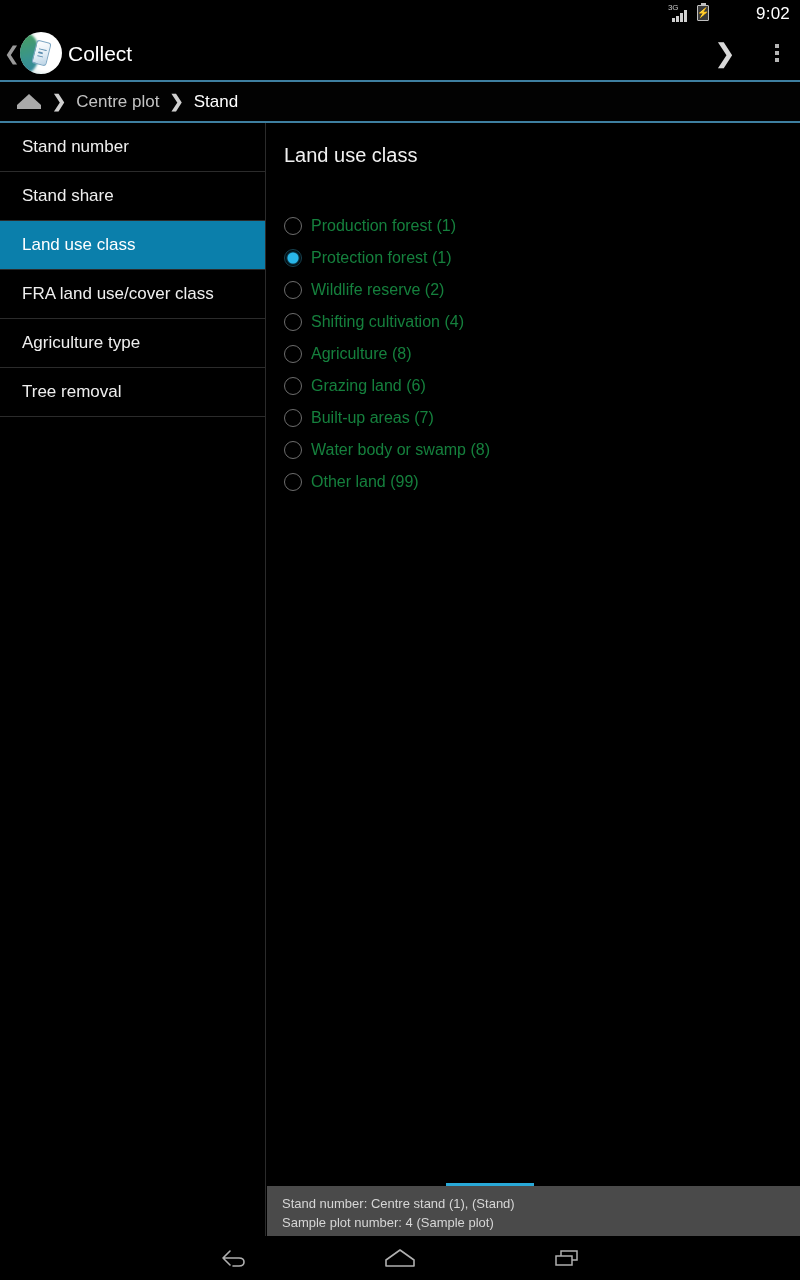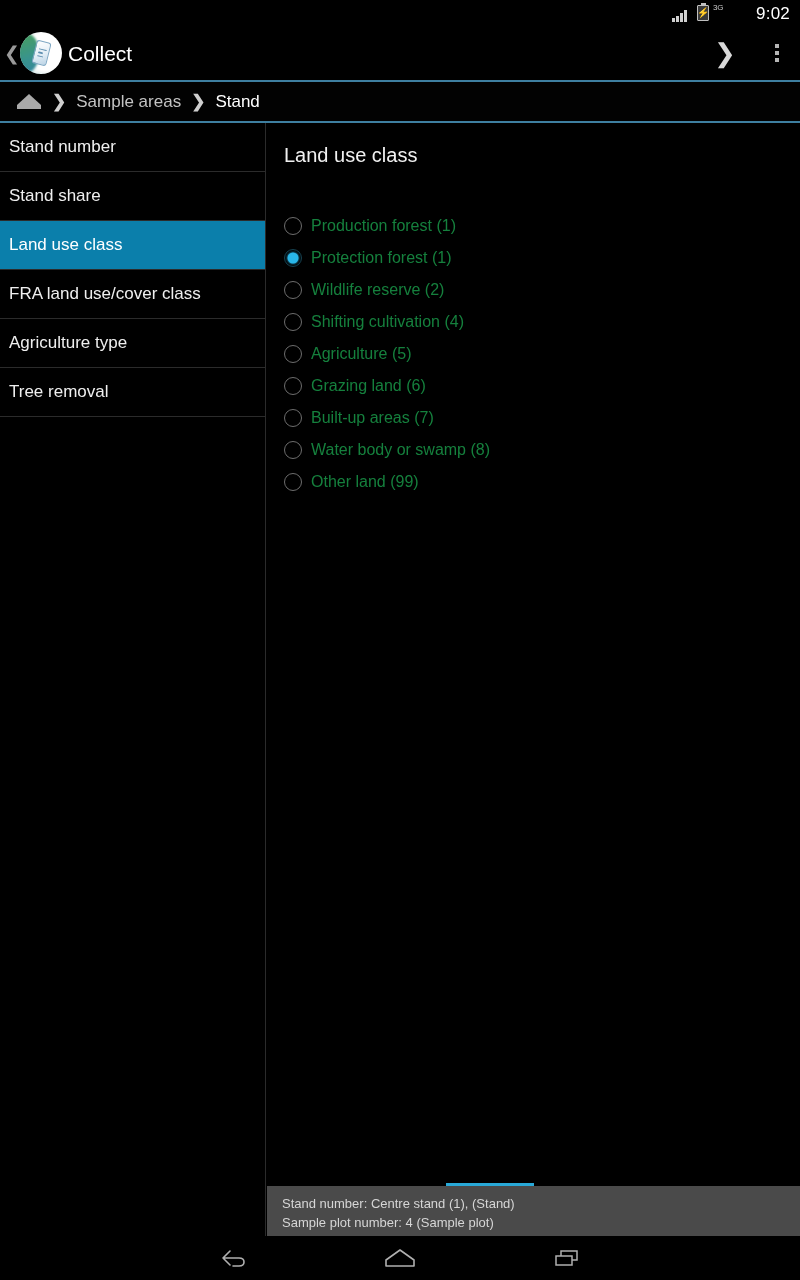--- a/index.html
+++ b/index.html
@@ -44,21 +44,20 @@
     align-items: flex-end;
   }
   .net-label {
     position: absolute;
     top: -1px;
     left: 0px;
     font-size: 8px;
     color: #c8c8c8;
     line-height: 8px;
     letter-spacing: -0.3px;
-    margin-left: 45px;
   }
   .bars {
     display: flex;
     align-items: flex-end;
     gap: 1px;
     height: 12px;
     margin-left: 4px;
   }
   .bars i { display: block; width: 3px; background: #cfcfcf; }
   .bars i:nth-child(1) { height: 4px; }
@@ -257,21 +256,21 @@
   .sidebar {
     width: 266px;
     flex: 0 0 266px;
     border-right: 1px solid #2b2b2b;
     background: #000000;
   }
   .side-item {
     height: 49px;
     display: flex;
     align-items: center;
-    padding-left: 9px;
+    padding-left: 22px;
     border-bottom: 1px solid #2b2b2b;
     font-size: 17px;
     color: #efefef;
     cursor: pointer;
     background: #000000;
   }
   .side-item.selected {
     background: #0b7fab;
     color: #ffffff;
   }
@@ -425,21 +424,21 @@
   </div>
   <div class="bar-divider"></div>
 
   <div class="breadcrumb">
     <div class="home-icon">
       <svg width="26" height="17" viewBox="0 0 26 17">
         <polygon points="13,1 25,12 25,16 1,16 1,12" fill="#a9a9a9"></polygon>
       </svg>
     </div>
     <span class="crumb-sep">❯</span>
-    <span class="crumb">Sample areas</span>
+    <span class="crumb">Centre plot</span>
     <span class="crumb-sep">❯</span>
     <span class="crumb current">Stand</span>
   </div>
   <div class="bar-divider"></div>
 
   <div class="body-area">
 
     <div class="sidebar">
       <div class="side-item">
         <span>Stand number</span>
@@ -480,21 +479,21 @@
           <span class="radio-label">Wildlife reserve (2)</span>
         </div>
 
         <div class="radio-row">
           <span class="radio-mark"></span>
           <span class="radio-label">Shifting cultivation (4)</span>
         </div>
 
         <div class="radio-row">
           <span class="radio-mark"></span>
-          <span class="radio-label">Agriculture (5)</span>
+          <span class="radio-label">Agriculture (8)</span>
         </div>
 
         <div class="radio-row">
           <span class="radio-mark"></span>
           <span class="radio-label">Grazing land (6)</span>
         </div>
 
         <div class="radio-row">
           <span class="radio-mark"></span>
           <span class="radio-label">Built-up areas (7)</span>

